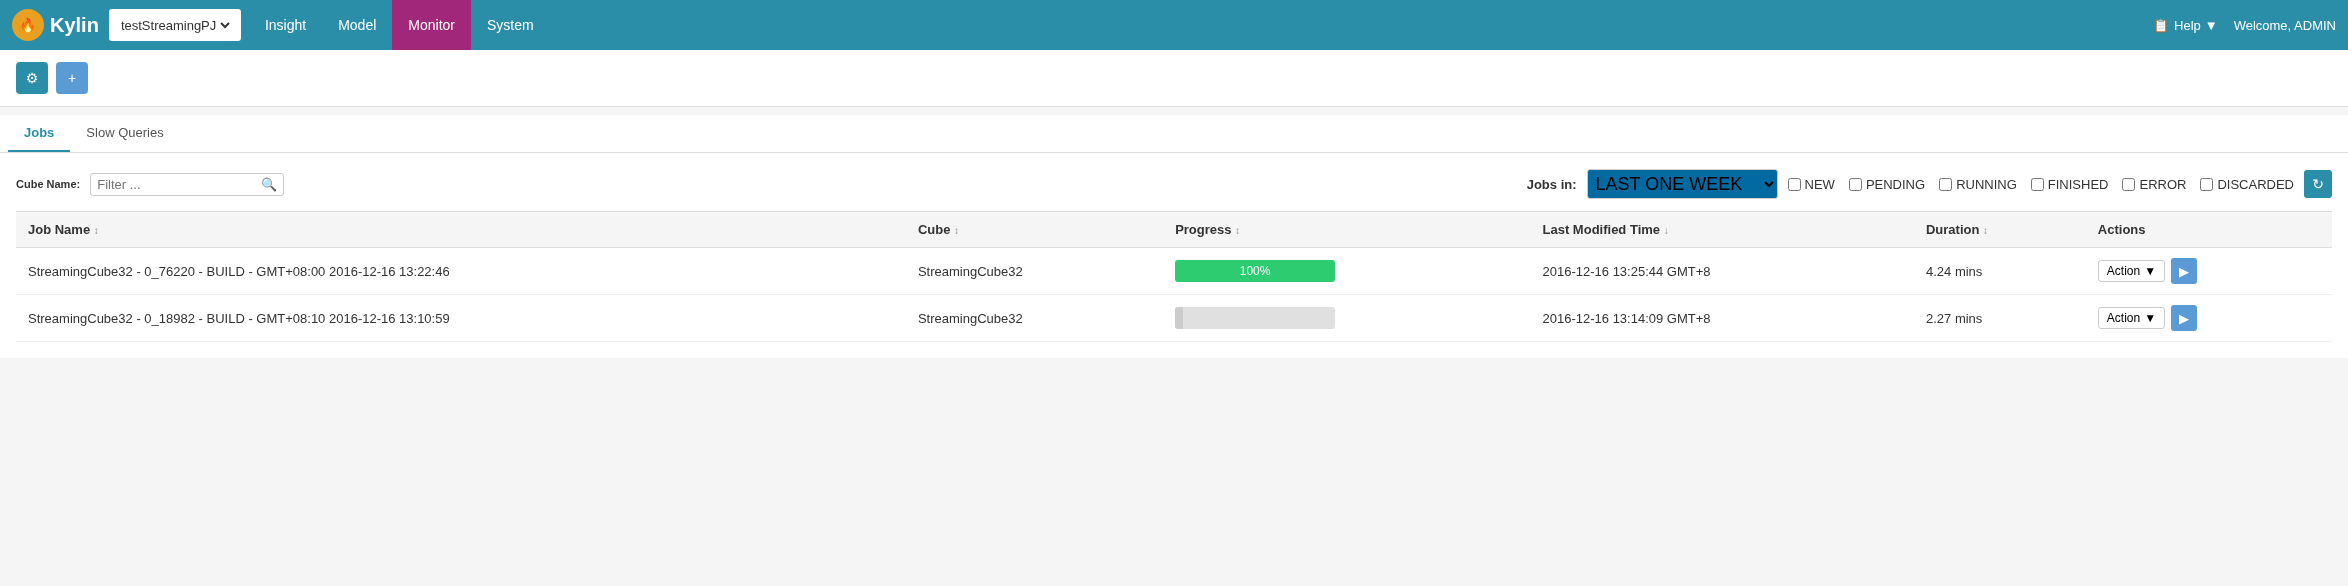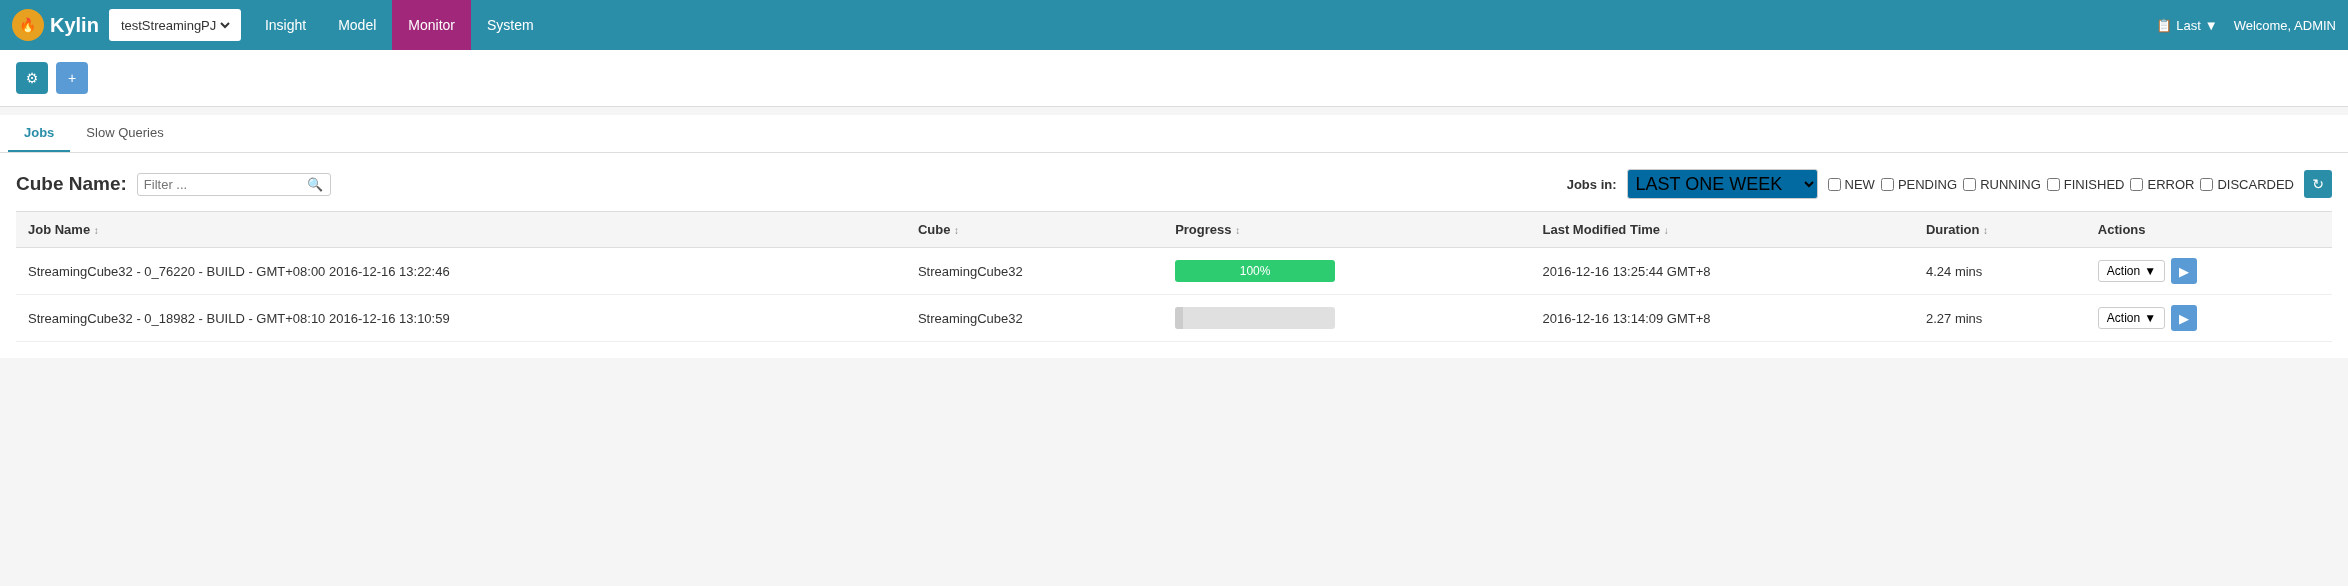--- a/index.html
+++ b/index.html
@@ -132,21 +132,21 @@
     
     .filter-bar {
       display: flex;
       align-items: center;
       gap: 10px;
       margin-bottom: 12px;
       flex-wrap: wrap;
     }
     .cube-name-label {
       font-weight: bold;
-      font-size: 19px;
+      font-size: 11px;
     }
     .filter-input-wrap {
       display: flex;
       align-items: center;
       border: 1px solid #ccc;
       border-radius: 3px;
       background: white;
       padding: 3px 6px;
       gap: 4px;
       justify-content: space-between;
@@ -167,21 +167,21 @@
       border: 1px solid #ccc;
       border-radius: 3px;
       padding: 3px 4px;
       font-size: 18px;
       background: #0369a1;
       cursor: pointer;
     }
     .checkbox-group {
       display: flex;
       align-items: center;
-      gap: 6px;
+      gap: 14px;
       font-size: 13px;
     }
     .checkbox-item {
       display: flex;
       align-items: center;
       gap: 4px;
     }
     .refresh-btn {
       background: #2b8ea8;
       border: none;
@@ -285,21 +285,21 @@
       <option>testStreamingPJ</option>
     </select>
   </div>
   <a class="nav-item">Insight</a>
   <a class="nav-item">Model</a>
   <a class="nav-item active-monitor">Monitor</a>
   <a class="nav-item">System</a>
   <div class="navbar-right">
     <div class="help-btn">
       <span>📋</span>
-      <span>Last</span>
+      <span>Help</span>
       <span>▼</span>
     </div>
     <span>Welcome, ADMIN</span>
   </div>
 </nav>
 
 <div class="toolbar">
   <button class="toolbar-btn teal">
     <span>⚙</span>
   </button>

